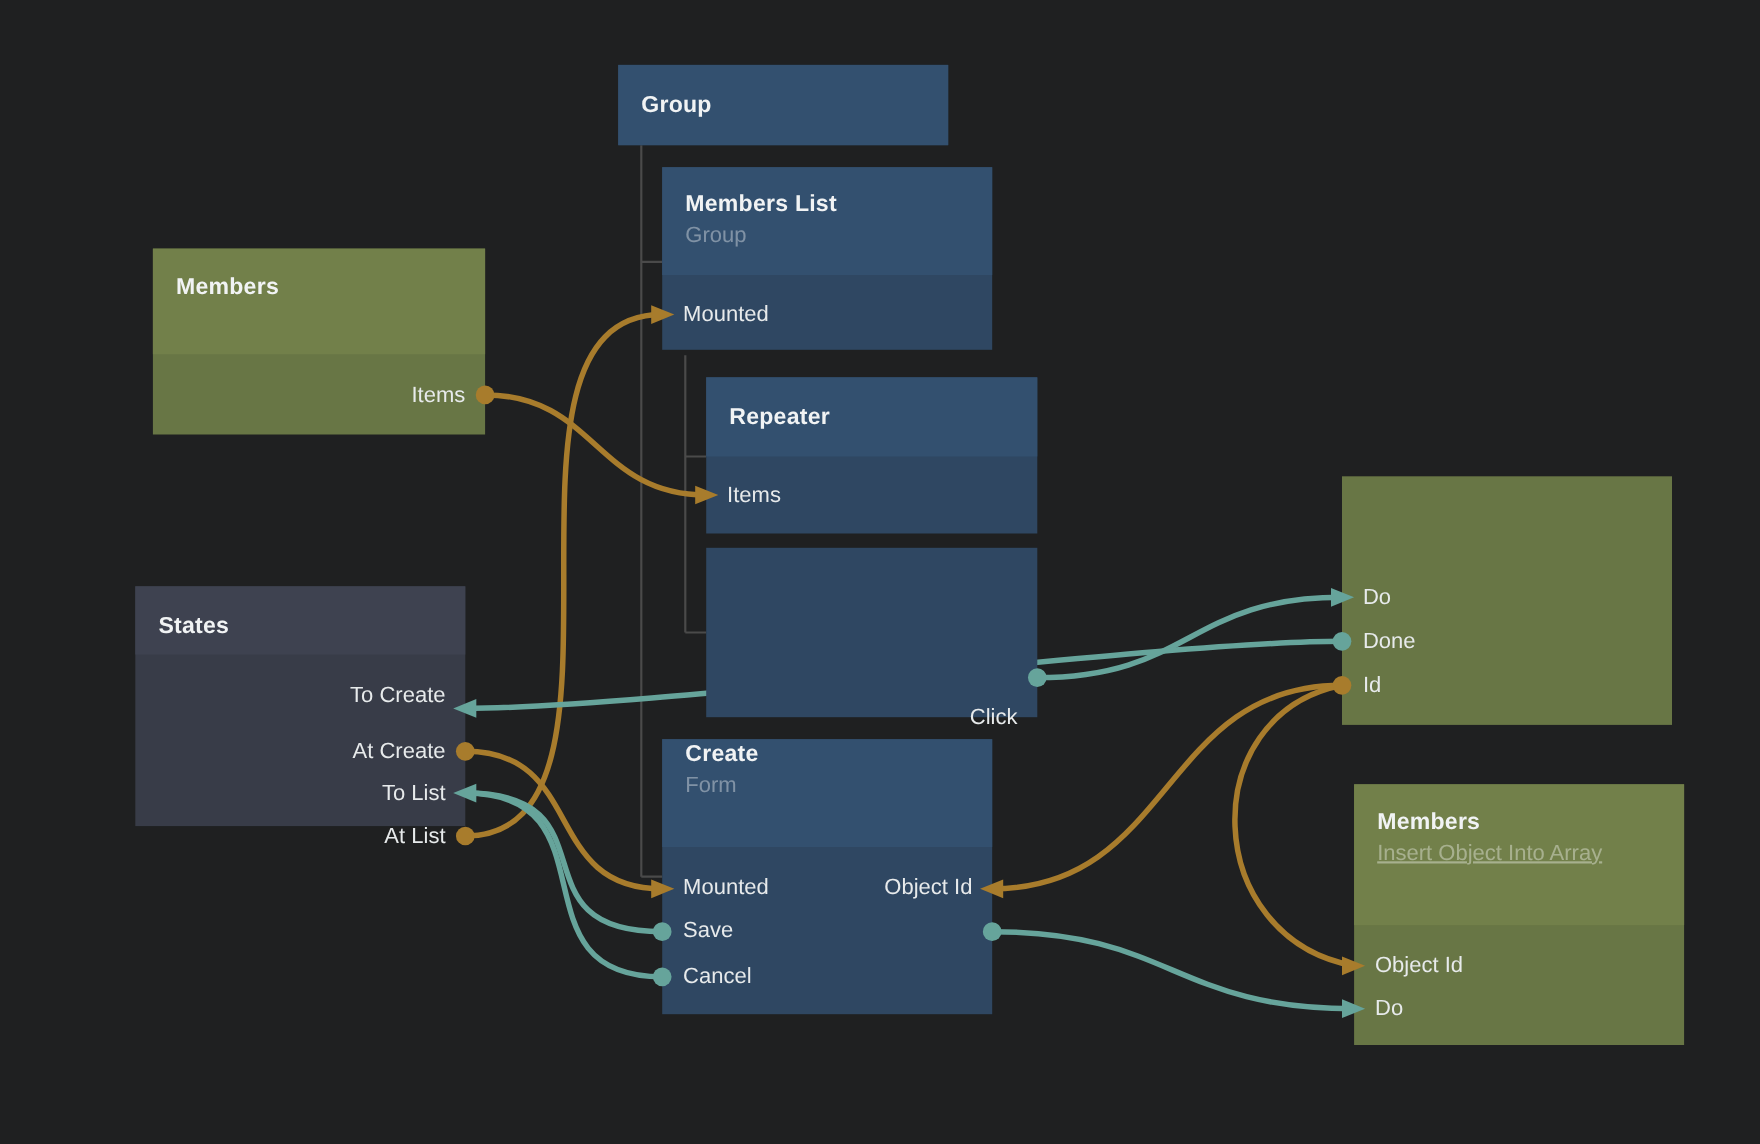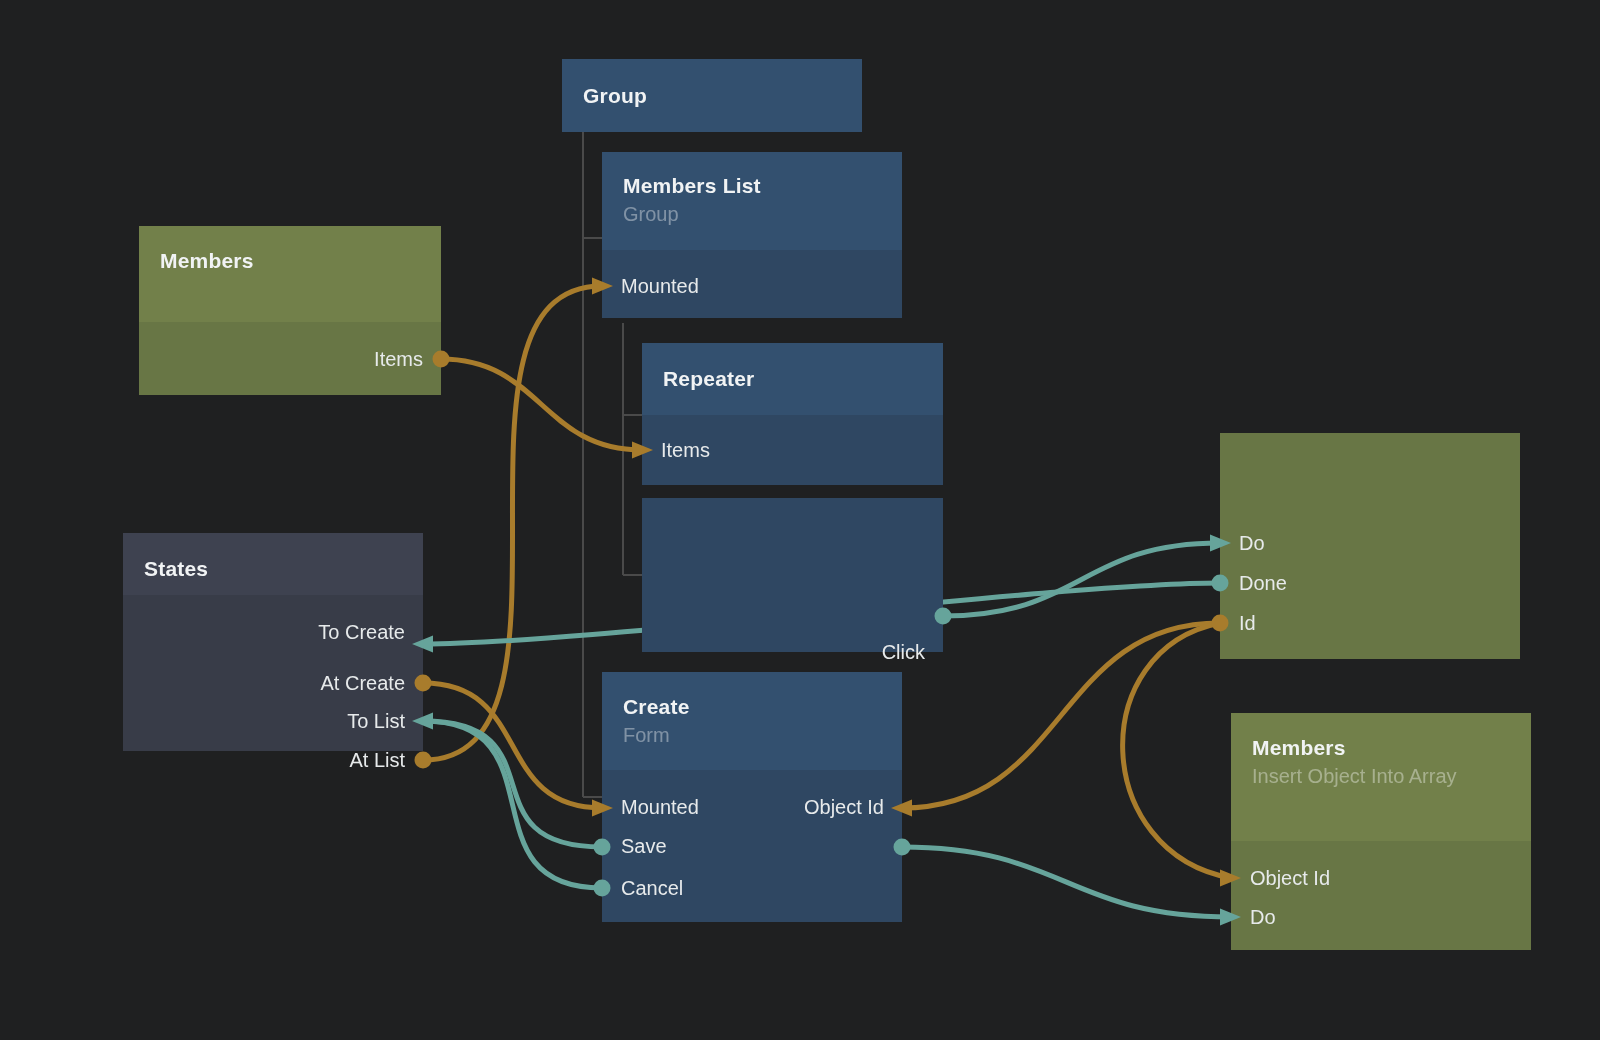--- a/index.html
+++ b/index.html
@@ -90,40 +90,40 @@
     <div class="hdr" style="height:62px;padding-top:22px;">
       <div class="title">States</div>
     </div>
     <div class="port r" style="top:86px;">To Create</div>
     <div class="port r" style="top:137px;">At Create</div>
     <div class="port r" style="top:175px;">To List</div>
     <div class="port r" style="top:214px;">At List</div>
   </div>
 
   <div class="node blue" style="left:602px;top:672px;width:300px;height:250px;">
-    <div class="hdr" style="height:98px;padding-top:21px;">
+    <div class="hdr" style="height:98px;">
       <div class="title">Create</div>
       <div class="subtitle">Form</div>
     </div>
     <div class="port l" style="top:122px;">Mounted</div>
     <div class="port l" style="top:161px;">Save</div>
     <div class="port l" style="top:203px;">Cancel</div>
     <div class="port r" style="top:122px;">Object Id</div>
   </div>
 
   <div class="node green" style="left:1220px;top:433px;width:300px;height:226px;">
     <div class="port l" style="top:97px;">Do</div>
     <div class="port l" style="top:137px;">Done</div>
     <div class="port l" style="top:177px;">Id</div>
   </div>
 
   <div class="node green" style="left:1231px;top:713px;width:300px;height:237px;">
     <div class="hdr" style="height:128px;padding-top:21px;">
       <div class="title">Members</div>
-      <div class="subtitle" style="max-width:210px;">Insert Object Into Array</div>
+      <div class="subtitle" style="max-width:210px;text-decoration:underline;">Insert Object Into Array</div>
     </div>
     <div class="port l" style="top:152px;">Object Id</div>
     <div class="port l" style="top:191px;">Do</div>
   </div>
 
   <svg class="layer caps" width="1600" height="1040" viewBox="0 0 1600 1040">
     <circle class="cap data" cx="441" cy="359" r="8.5"></circle>
     <circle class="cap data" cx="423" cy="683" r="8.5"></circle>
     <circle class="cap data" cx="423" cy="760" r="8.5"></circle>
     <circle class="cap signal" cx="602" cy="847" r="8.5"></circle>

